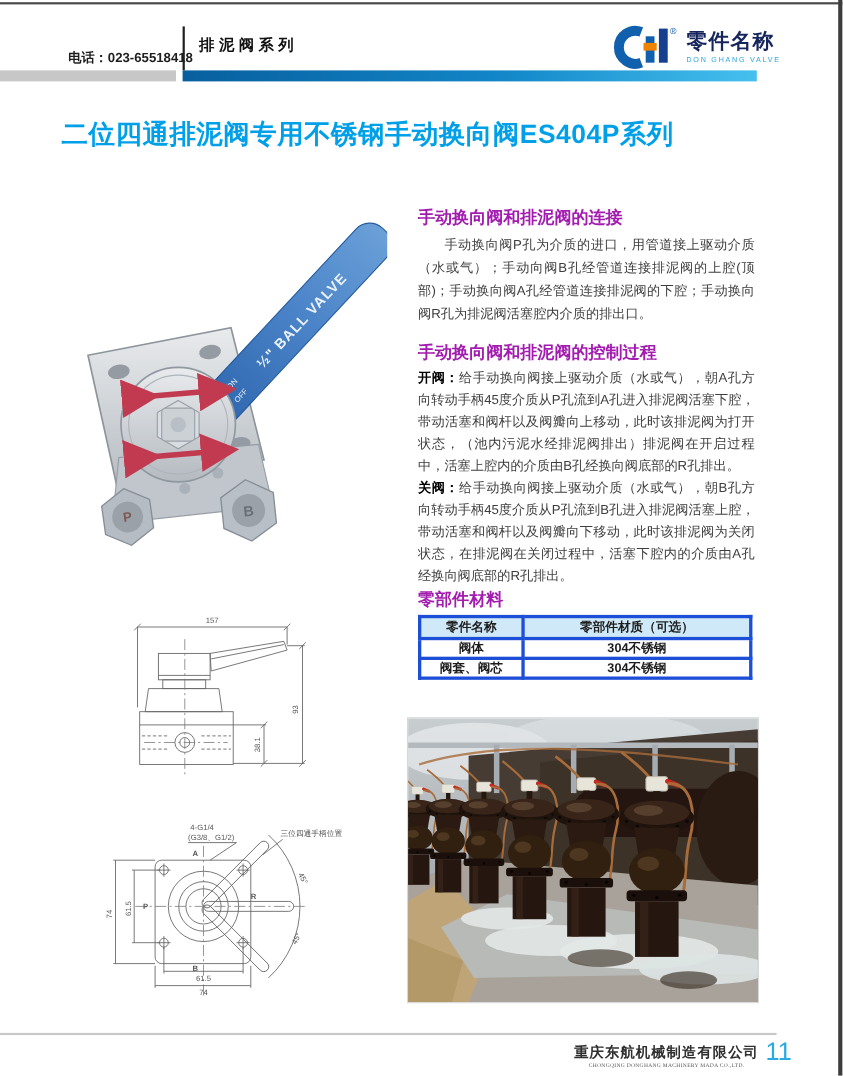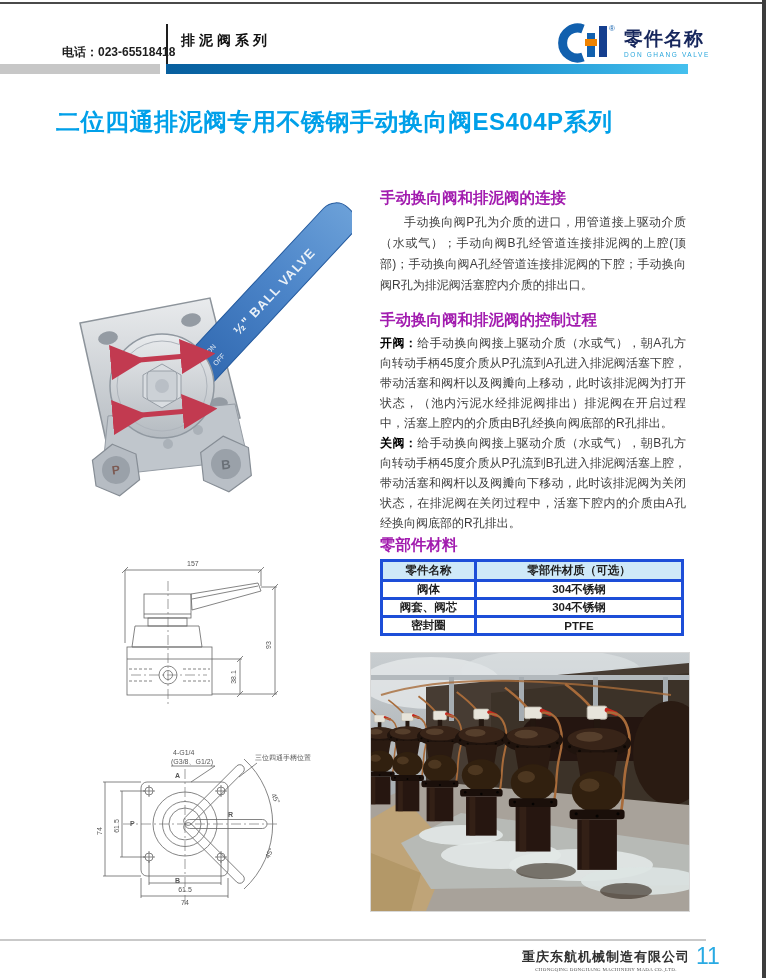--- a/index.html
+++ b/index.html
@@ -166,24 +166,20 @@
     </tr>
   </thead>
   <tbody>
     <tr>
       <td>阀体</td>
       <td>304不锈钢</td>
     </tr>
     <tr>
       <td>阀套、阀芯</td>
       <td>304不锈钢</td>
-    </tr>
-    <tr>
-      <td>密封圈</td>
-      <td>PTFE</td>
     </tr>
   </tbody>
 </table>
 
 <svg class="abs side-draw" width="230" height="192" viewBox="0 0 230 192">
 
   <line class="dln" x1="30" y1="17" x2="166" y2="17"></line>
   <line class="dln" x1="30" y1="17" x2="30" y2="90"></line>
   <line class="dln" x1="166" y1="17" x2="166" y2="33"></line>
   <line class="dln" x1="27" y1="20" x2="33" y2="14"></line>

